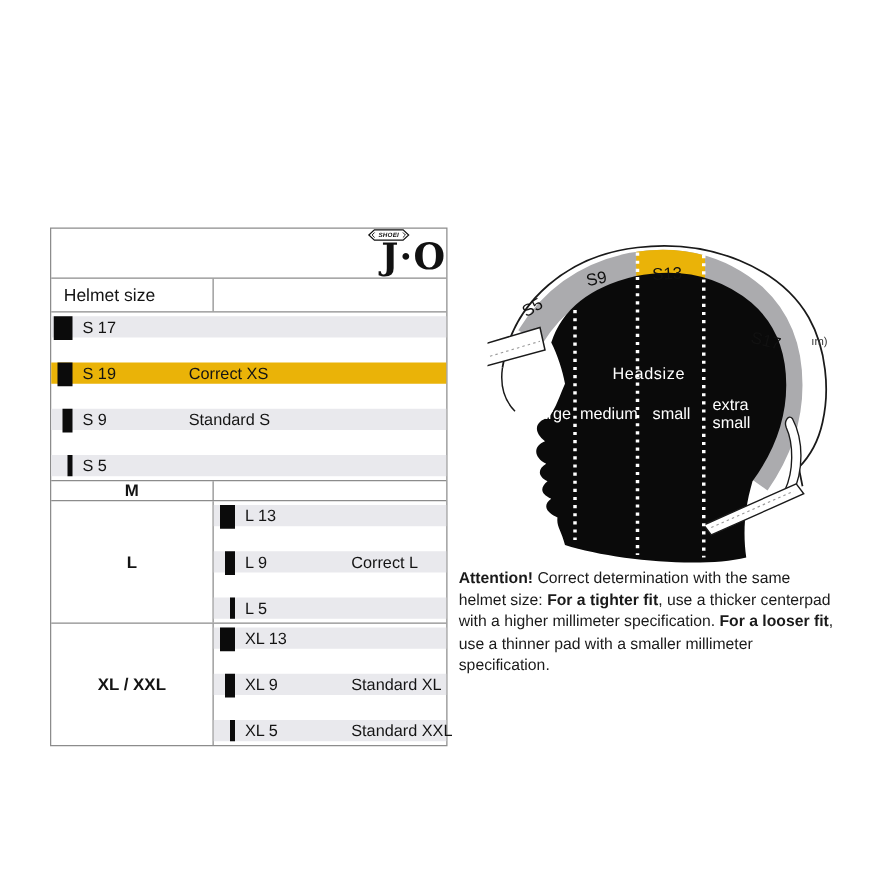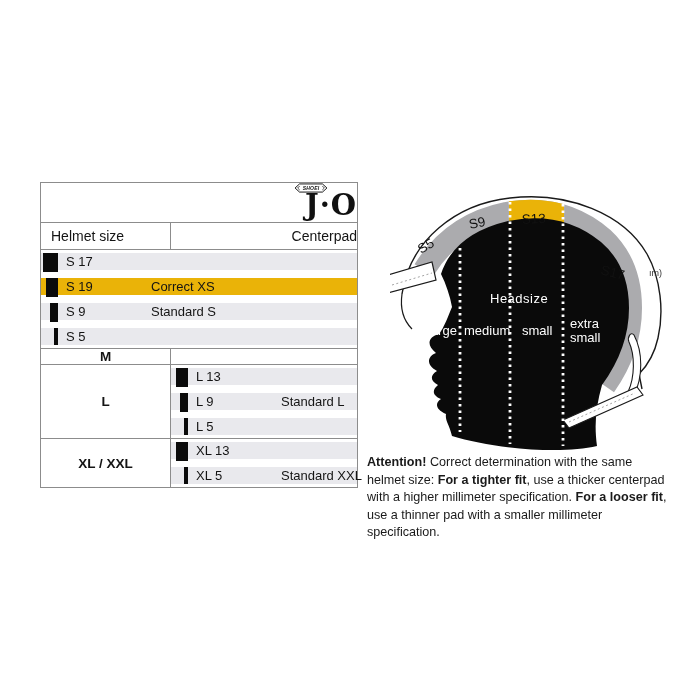--- a/index.html
+++ b/index.html
@@ -24,21 +24,21 @@
   .header-row{display:flex;height:27px;border-bottom:1px solid var(--line);
     font-size:14px;align-items:center;text-align:right;}
   .hcell1{width:130px;padding-left:10px;align-self:stretch;display:flex;
     align-items:center;border-right:1px solid var(--line);}
   .hcell2{flex:1;padding-left:8px;}
   .t-group{display:flex;}
   .t-group + .t-group{border-top:1px solid var(--line);}
   .size-cell{width:130px;border-right:1px solid var(--line);display:flex;
     align-items:center;justify-content:center;font-weight:bold;font-size:13.5px;}
   .pad-rows{flex:1;padding:3px 0;}
-  .pad-row{height:17px;margin-bottom:8px;position:relative;
+  .pad-row{height:17px;margin-bottom:20px;position:relative;
     background:var(--rowbg);font-size:13px;line-height:17px;}
   .pad-row:last-child{margin-bottom:0;}
   .pad-row.hl{background:var(--highlight);}
   .bar{position:absolute;top:0;height:calc(100% + 2px);background:#0b0b0b;}
   .pad-row:last-child .bar{height:100%;}
   .pad-code{position:absolute;left:25px;white-space:nowrap;}
   .pad-standard{position:absolute;left:110px;white-space:nowrap;}
 
   
   .diagram{position:absolute;left:390px;top:194px;width:310px;height:260px;}
@@ -64,21 +64,20 @@
         <polygon points="3,13.5 15,2.5 77,2.5 89,13.5 77,24.5 15,24.5" fill="#ffffff" stroke="#111" stroke-width="2.6"></polygon>
         <polyline points="15.5,8 10,13.5 15.5,19" fill="none" stroke="#111" stroke-width="2"></polyline>
         <polyline points="76.5,8 82,13.5 76.5,19" fill="none" stroke="#111" stroke-width="2"></polyline>
         <text x="46" y="18.5" text-anchor="middle" font-family="Liberation Sans, sans-serif" font-size="13.5" font-weight="bold" font-style="italic" letter-spacing="0.5" fill="#111">SHOEI</text>
       </svg>
       <span class="jo-logo">J·O</span>
     </div>
 
     <div class="header-row">
       <div class="hcell1">Helmet size</div>
-      <div class="hcell2">Centerpad</div>
     </div>
 
     <div id="groups-container">
         <div class="t-group">
           <div class="pad-rows">
             <div class="pad-row">
               <div class="bar" style="width: 15px; left: 2px;"></div>
               <span class="pad-code">S 17</span>
             </div>
             <div class="pad-row hl">
@@ -103,34 +102,39 @@
         <div class="t-group">
           <div class="size-cell">L</div>
           <div class="pad-rows">
             <div class="pad-row">
               <div class="bar" style="width: 12px; left: 5px;"></div>
               <span class="pad-code">L 13</span>
             </div>
             <div class="pad-row">
               <div class="bar" style="width: 8px; left: 9px;"></div>
               <span class="pad-code">L 9</span>
-              <span class="pad-standard">Standard L</span>
+              <span class="pad-standard">Correct L</span>
             </div>
             <div class="pad-row">
               <div class="bar" style="width: 4px; left: 13px;"></div>
               <span class="pad-code">L 5</span>
             </div>
           </div>
         </div>
         <div class="t-group">
           <div class="size-cell">XL / XXL</div>
           <div class="pad-rows">
             <div class="pad-row">
               <div class="bar" style="width: 12px; left: 5px;"></div>
               <span class="pad-code">XL 13</span>
+            </div>
+            <div class="pad-row">
+              <div class="bar" style="width: 8px; left: 9px;"></div>
+              <span class="pad-code">XL 9</span>
+              <span class="pad-standard">Standard XL</span>
             </div>
             <div class="pad-row">
               <div class="bar" style="width: 4px; left: 13px;"></div>
               <span class="pad-code">XL 5</span>
               <span class="pad-standard">Standard XXL</span>
             </div>
           </div>
         </div>
       </div>
   </div>

